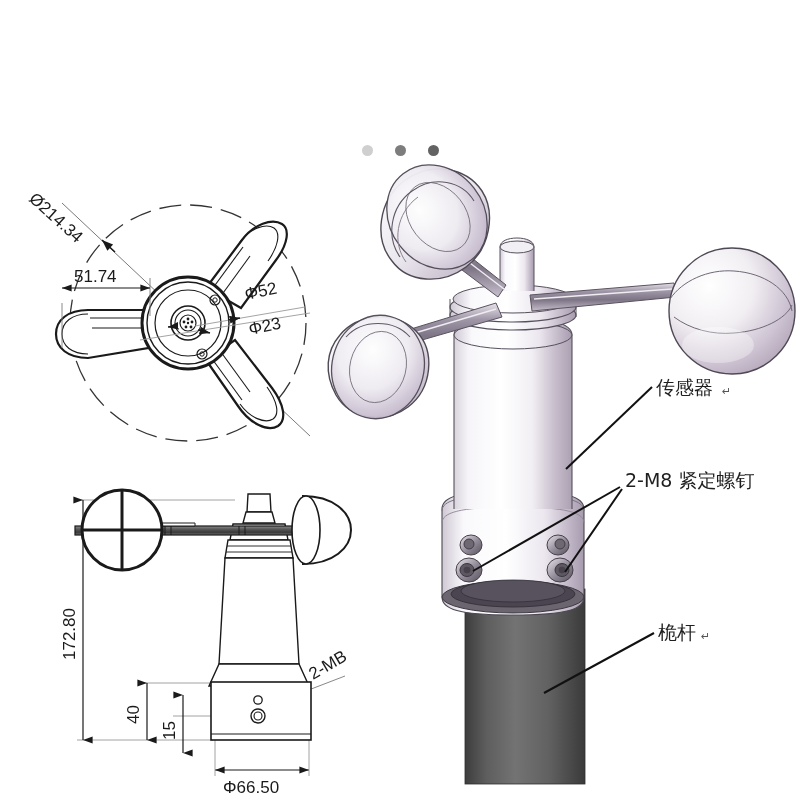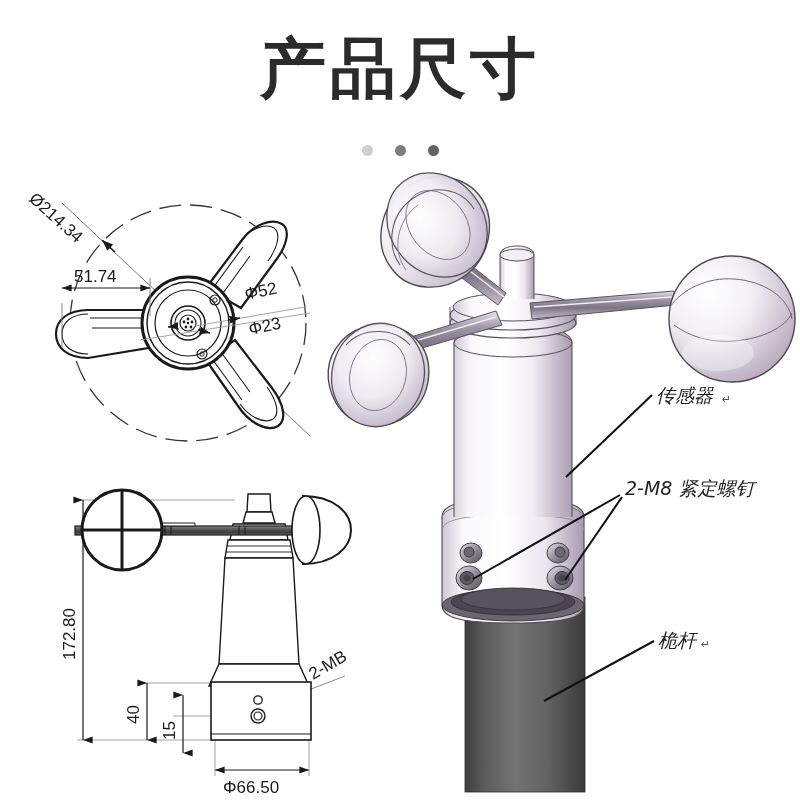--- a/index.html
+++ b/index.html
@@ -55,21 +55,21 @@
     border-radius: 50%;
   }
   .dot-1 { background: #cfcfcf; }
   .dot-2 { background: #7d7d7d; }
   .dot-3 { background: #636363; }
 
   
   .panel { position: absolute; }
   #panel-top-view   { left: 10px;  top: 168px; width: 350px; height: 300px; }
   #panel-side-view  { left: 55px;  top: 468px; width: 330px; height: 330px; }
-  #panel-render     { left: 330px; top: 147px; width: 470px; height: 645px; font-style: italic; }
+  #panel-render     { left: 330px; top: 139px; width: 470px; height: 645px; }
 
   svg { display: block; overflow: visible; }
 
   
   .dimtxt {
     font-family: "Liberation Sans", "DejaVu Sans", sans-serif;
     font-size: 17px;
     fill: #1a1a1a;
   }
   .calltxt {
@@ -82,21 +82,20 @@
     font-size: 11px;
     fill: #555;
   }
 </style>
 </head>
 <body>
 
 <div id="page">
 
   <div id="header">
-    <div id="page-title">产品尺寸</div>
     <div id="dots">
       <span class="dot dot-1"></span>
       <span class="dot dot-2"></span>
       <span class="dot dot-3"></span>
     </div>
   </div>
 
   <div class="panel" id="panel-top-view">
     <svg width="350" height="300" viewBox="0 0 350 300">
       <defs>

